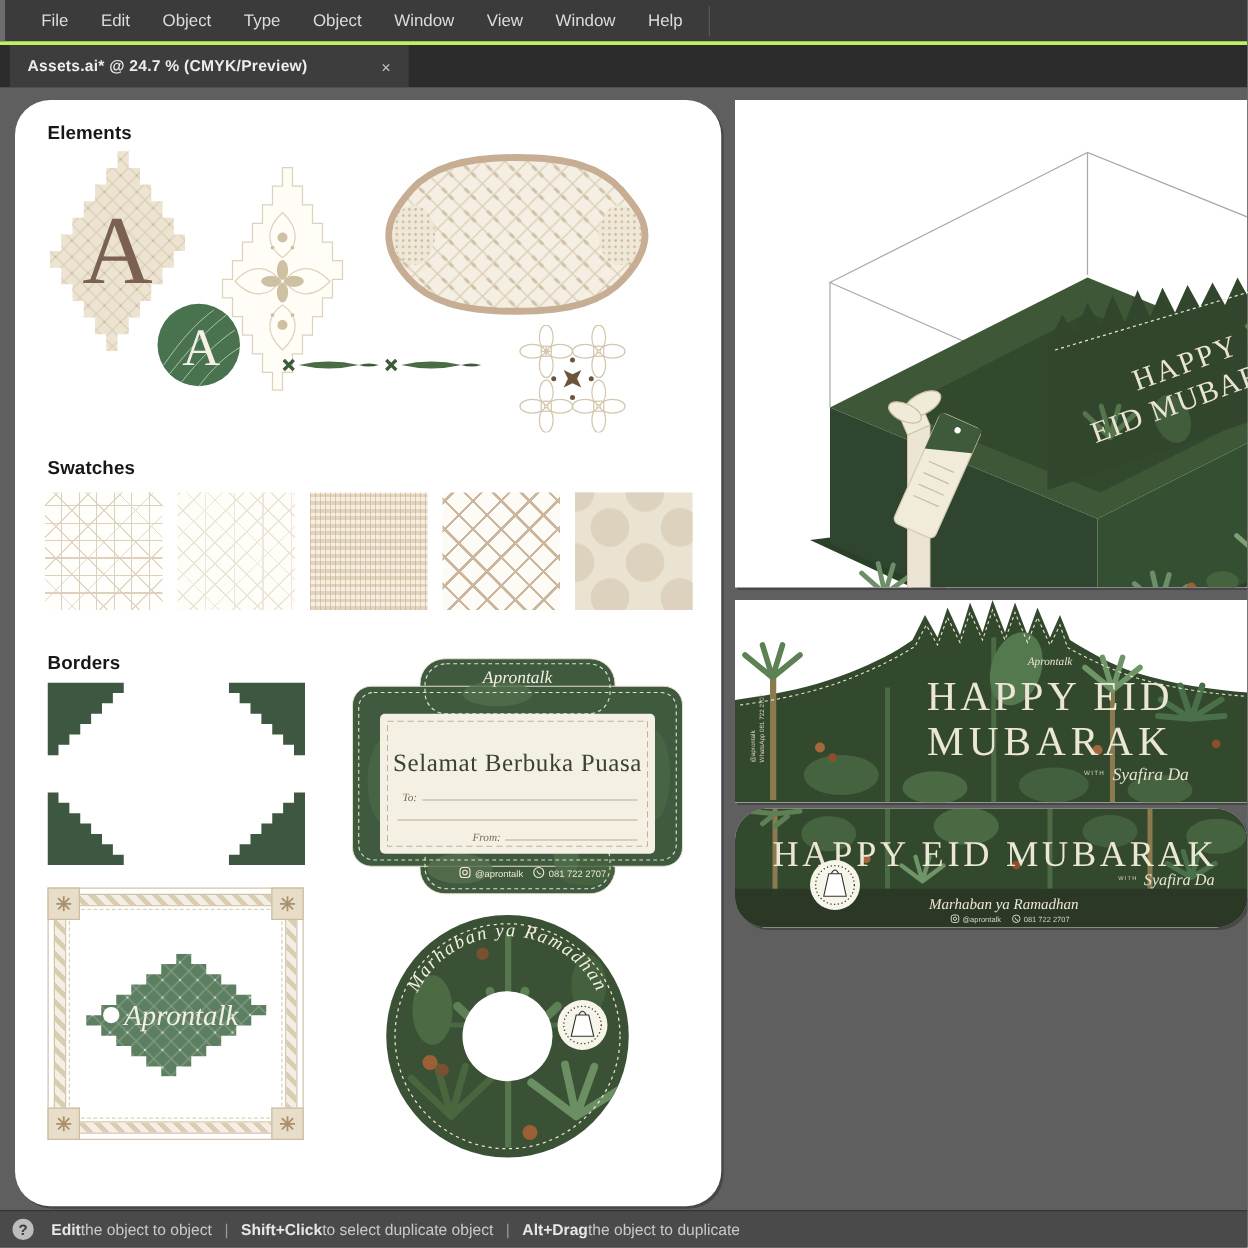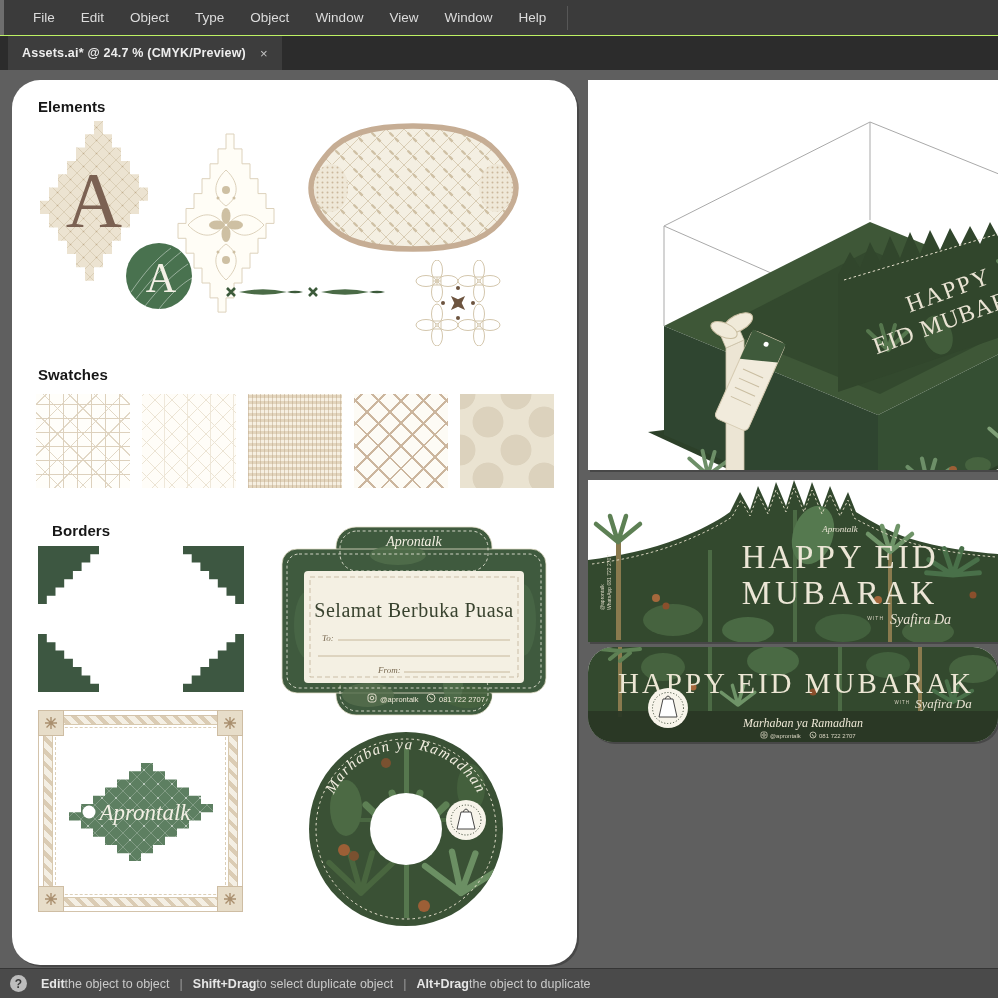--- a/index.html
+++ b/index.html
@@ -5,35 +5,35 @@
   * { margin:0; padding:0; box-sizing:border-box; }
   html,body { background:#444; }
   #app {
     position:relative; width:998px; height:998px; overflow:hidden;
     background:#5f5f5f; font-family:"Liberation Sans", sans-serif;
     -webkit-font-smoothing:antialiased;
   }
   
   #menubar {
     position:absolute; left:0; top:0; width:998px; height:36px;
-    background:#3b3b3b; border-bottom:1px solid #bef264;
+    background:#3b3b3b; border-bottom:3px solid #bef264;
     display:flex; align-items:center; color:#dcdcdc; font-size:13.5px;
   }
   #menubar .edge { width:4px; height:100%; background:#6e6e6e; margin-right:16px; }
   #menubar .mitem { padding:0 13px; height:100%; display:flex; align-items:center; cursor:default; }
   #menubar .msep { width:1px; height:24px; background:#575757; margin-left:8px; }
   
   #tabbar {
     position:absolute; left:0; top:36px; width:998px; height:34px;
     background:#2c2c2c; display:flex; align-items:stretch;
   }
   #doc-tab {
     margin-left:8px; background:#3d3d3d; color:#ededed;
     display:flex; align-items:center; padding:0 14px;
-    font-size:12.5px; font-weight:bold; letter-spacing:.2px;
+    font-size:12.5px; font-weight:bold; letter-spacing:.2px;gap:45px;
   }
   #doc-tab .close { margin-left:14px; color:#c4c4c4; font-weight:normal; font-size:13px; }
   
   #canvas { position:absolute; left:0; top:70px; width:998px; height:898px; background:#5f5f5f; }
   .artboard { position:absolute; background:#ffffff; box-shadow:2px 2px 0 rgba(0,0,0,.25); overflow:hidden; }
   .heading { position:absolute; font-size:15px; font-weight:bold; color:#171717; letter-spacing:.1px; }
   .obj { position:absolute; }
   
   .sw { position:absolute; width:94px; height:94px; top:314px; }
   .sw1 { background:
@@ -246,21 +246,21 @@
       </svg>
 
       <div class="heading" style="left:26px; top:286px;text-align:right;">Swatches</div>
 
       <div class="sw sw1" style="left:24px;"></div>
       <div class="sw sw2" style="left:130px;"></div>
       <div class="sw sw3" style="left:236px;"></div>
       <div class="sw sw4" style="left:342px;"></div>
       <div class="sw sw5" style="left:448px;"></div>
 
-      <div class="heading" style="left:40px; top:442px;">Borders</div>
+      <div class="heading" style="left:26px; top:442px;">Borders</div>
 
       <svg class="obj" style="left:26px; top:466px;" width="62" height="60" viewBox="0 0 62 60">
         <path d="M0 0 H61 v8.3 h-8.7 v8.3 h-8.7 v8.3 h-8.7 v8.3 h-8.7 v8.3 h-8.7 v8.3 h-8.7 v8.3 H0 Z" fill="#3d5741"></path>
       </svg>
       <svg class="obj" style="left:171px; top:466px;" width="62" height="60" viewBox="0 0 62 60">
         <path d="M61 0 H0 v8.3 h8.7 v8.3 h8.7 v8.3 h8.7 v8.3 h8.7 v8.3 h8.7 v8.3 h8.7 v8.3 H61 Z" fill="#3d5741"></path>
       </svg>
       <svg class="obj" style="left:26px; top:553px;" width="62" height="60" viewBox="0 0 62 60">
         <path d="M0 59 H61 v-8.3 h-8.7 v-8.3 h-8.7 v-8.3 h-8.7 v-8.3 h-8.7 v-8.3 h-8.7 v-8.3 h-8.7 v-8.3 H0 Z" fill="#3d5741"></path>
       </svg>
@@ -562,20 +562,20 @@
         <text x="231" y="90.5" font-size="6" fill="#d9d4c2">081 722 2707</text>
       </svg>
     </div>
   </div>
 
   <div id="statusbar">
     <div class="qicon">?</div>
     <b>Edit</b>
       <span> the object to object</span>
     <span class="sep">|</span>
-    <b>Shift+Drag</b>
+    <b>Shift+Click</b>
       <span> to select duplicate object</span>
     <span class="sep">|</span>
     <b>Alt+Drag</b>
       <span> the object to duplicate</span>
   </div>
 
 </div>
 
 </body></html>

